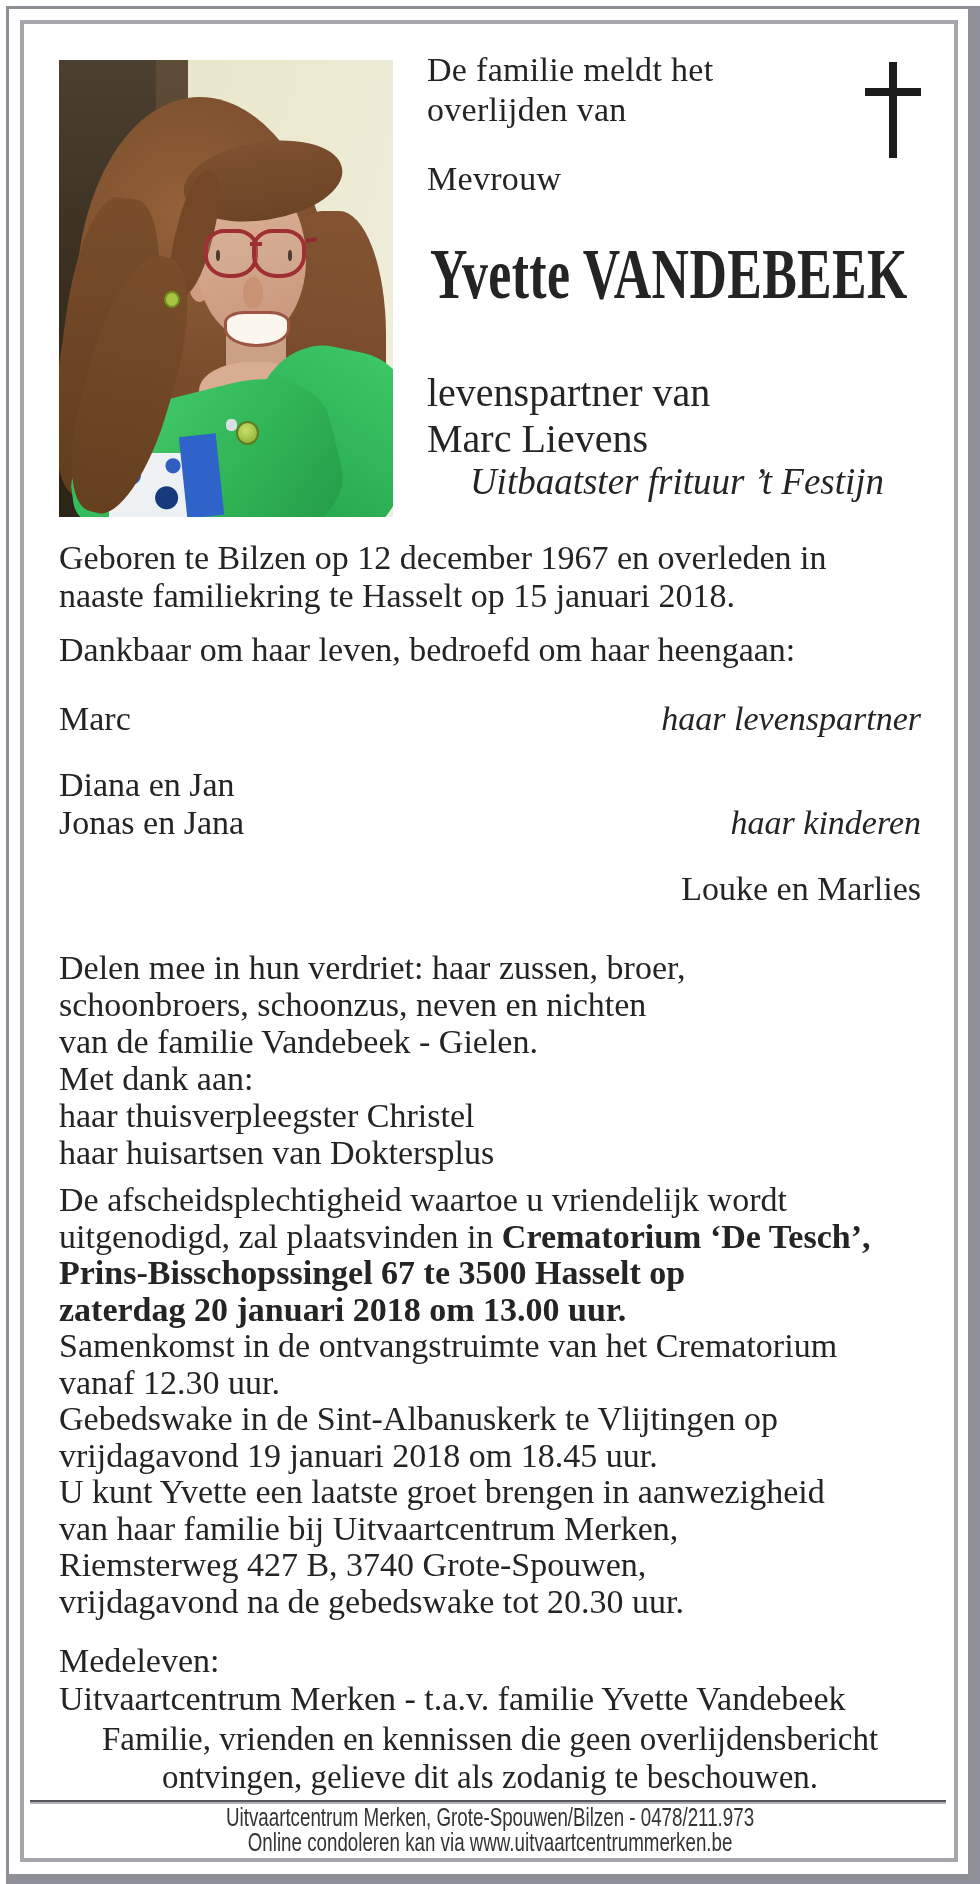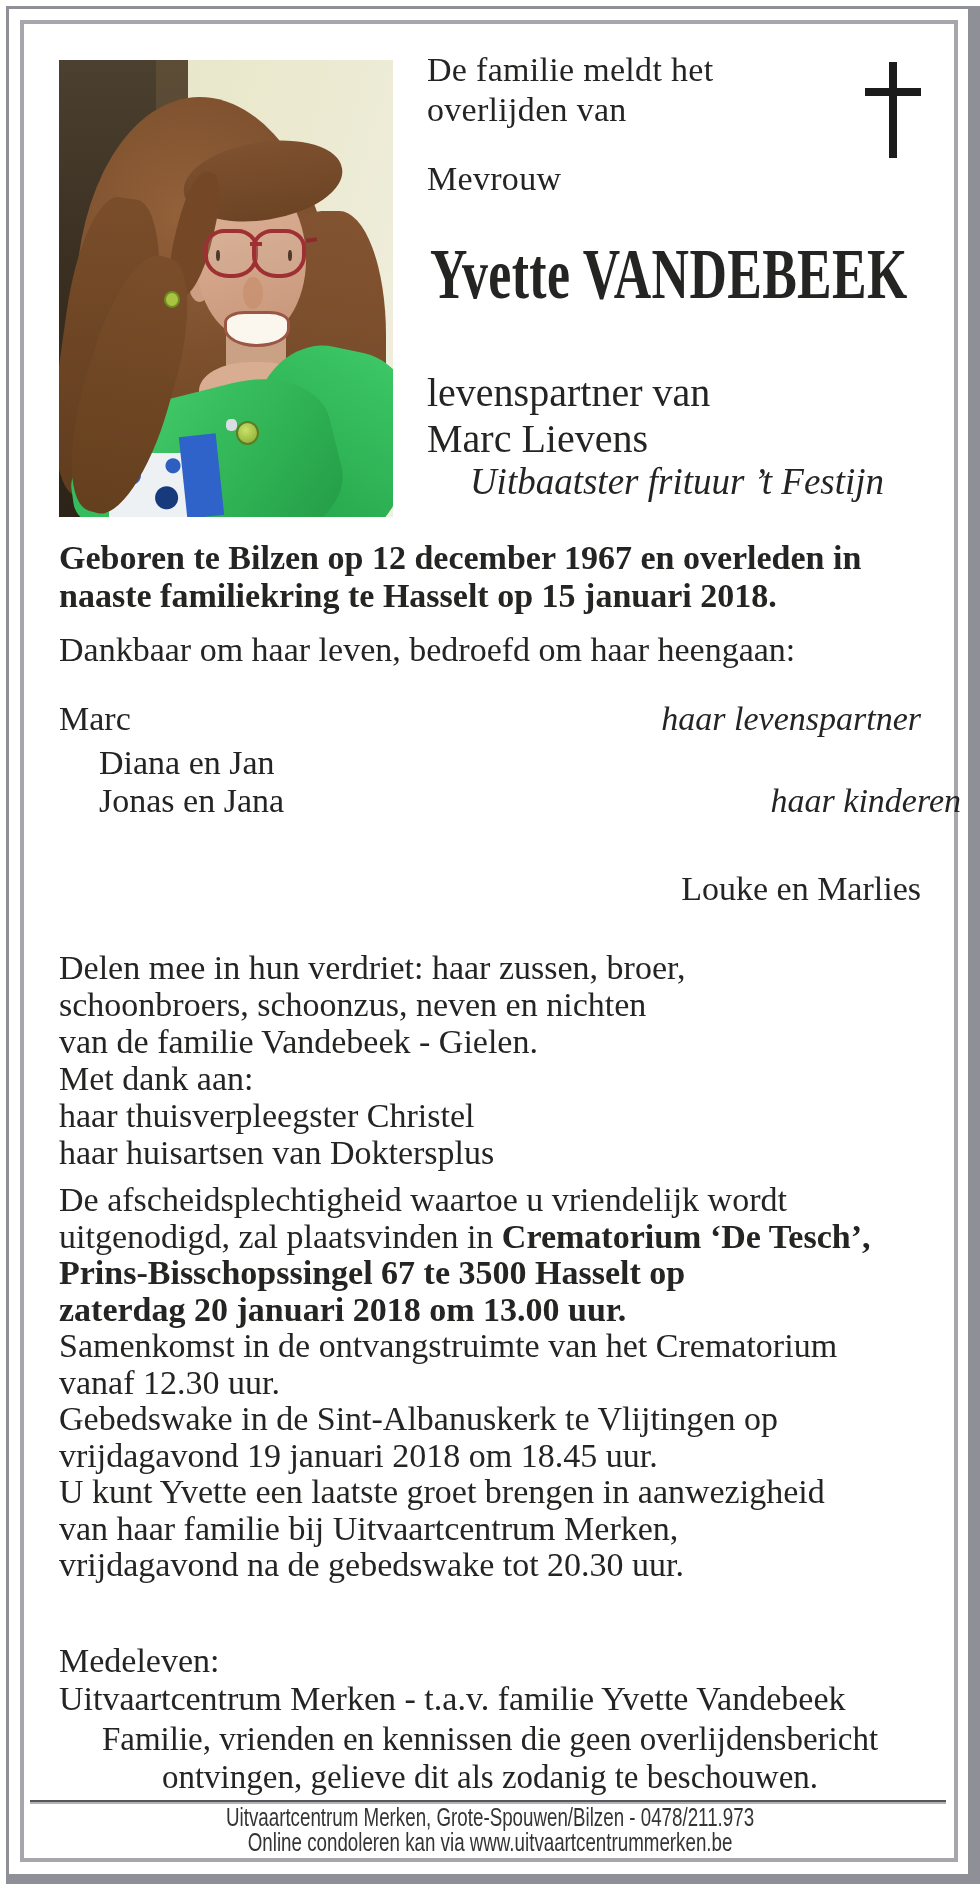--- a/index.html
+++ b/index.html
@@ -16,25 +16,25 @@
   .intro{left:427px;top:50px;font-size:34px;line-height:40px;letter-spacing:.3px;}
   .salutation{left:427px;top:160px;font-size:34px;letter-spacing:.3px;text-align:center;}
   .deceased{left:430px;top:236px;font-size:72px;line-height:76px;font-weight:bold;white-space:nowrap;}
   .deceased .squeeze{display:inline-block;transform:scaleX(.72);transform-origin:left center;letter-spacing:.5px;}
   .partner{left:427px;top:346px;width:500px;text-align:left;font-size:40px;line-height:46px;margin-top:24px;}
   .occupation{left:427px;top:460px;width:500px;text-align:center;font-style:italic;font-size:37px;}
   
   .cross{left:864px;top:60px;width:58px;height:100px;}
   
   .block{left:59px;width:862px;font-size:34px;line-height:38px;}
-  .blk-a{top:539px;font-weight:bold;}
+  .blk-a{top:539px;}
   .blk-b{top:631px;}
   .row{left:59px;width:862px;font-size:34px;line-height:38px;display:flex;justify-content:space-between;align-items:flex-end;gap:24px;}
   .row-c{top:700px;}
-  .row-d{top:744px;margin-left:40px;}
+  .row-d{top:766px;}
   .row-e{top:870px;flex-direction:column;}
   .relation{font-style:italic;white-space:nowrap;}
   .blk-f{top:949px;line-height:37px;}
   .blk-g{top:1182px;line-height:36.5px;}
   .blk-h{top:1642px;}
   .blk-i{top:1720px;text-align:center;font-size:33px;}
   .bold{font-weight:bold;}
   
   .divider{left:30px;top:1800px;width:916px;height:2px;background:#57575b;box-shadow:0 2px 0 0 #b2b2b6;}
   .footer-line{left:24px;width:932px;text-align:center;font-family:"Liberation Sans","DejaVu Sans",sans-serif;font-size:25px;line-height:24px;color:#343434;}
@@ -175,20 +175,21 @@
     <div><span>De afscheidsplechtigheid waartoe u vriendelijk wordt</span></div>
     <div><span>uitgenodigd, zal plaatsvinden in </span><span class="bold">Crematorium ‘De Tesch’,</span></div>
     <div><span class="bold">Prins-Bisschopssingel 67 te 3500 Hasselt op</span></div>
     <div><span class="bold">zaterdag 20 januari 2018 om 13.00 uur.</span></div>
     <div><span>Samenkomst in de ontvangstruimte van het Crematorium</span></div>
     <div><span>vanaf 12.30 uur.</span></div>
     <div><span>Gebedswake in de Sint-Albanuskerk te Vlijtingen op</span></div>
     <div><span>vrijdagavond 19 januari 2018 om 18.45 uur.</span></div>
     <div><span>U kunt Yvette een laatste groet brengen in aanwezigheid</span></div>
     <div><span>van haar familie bij Uitvaartcentrum Merken,</span></div>
+    <div><span>Riemsterweg 427 B, 3740 Grote-Spouwen,</span></div>
     <div><span>vrijdagavond na de gebedswake tot 20.30 uur.</span></div>
   </div>
 <div class="abs block blk-h">
     <div><span>Medeleven:</span></div>
     <div><span>Uitvaartcentrum Merken - t.a.v. familie Yvette Vandebeek</span></div>
   </div>
 <div class="abs block blk-i">
     <div><span>Familie, vrienden en kennissen die geen overlijdensbericht</span></div>
     <div><span>ontvingen, gelieve dit als zodanig te beschouwen.</span></div>
   </div>

